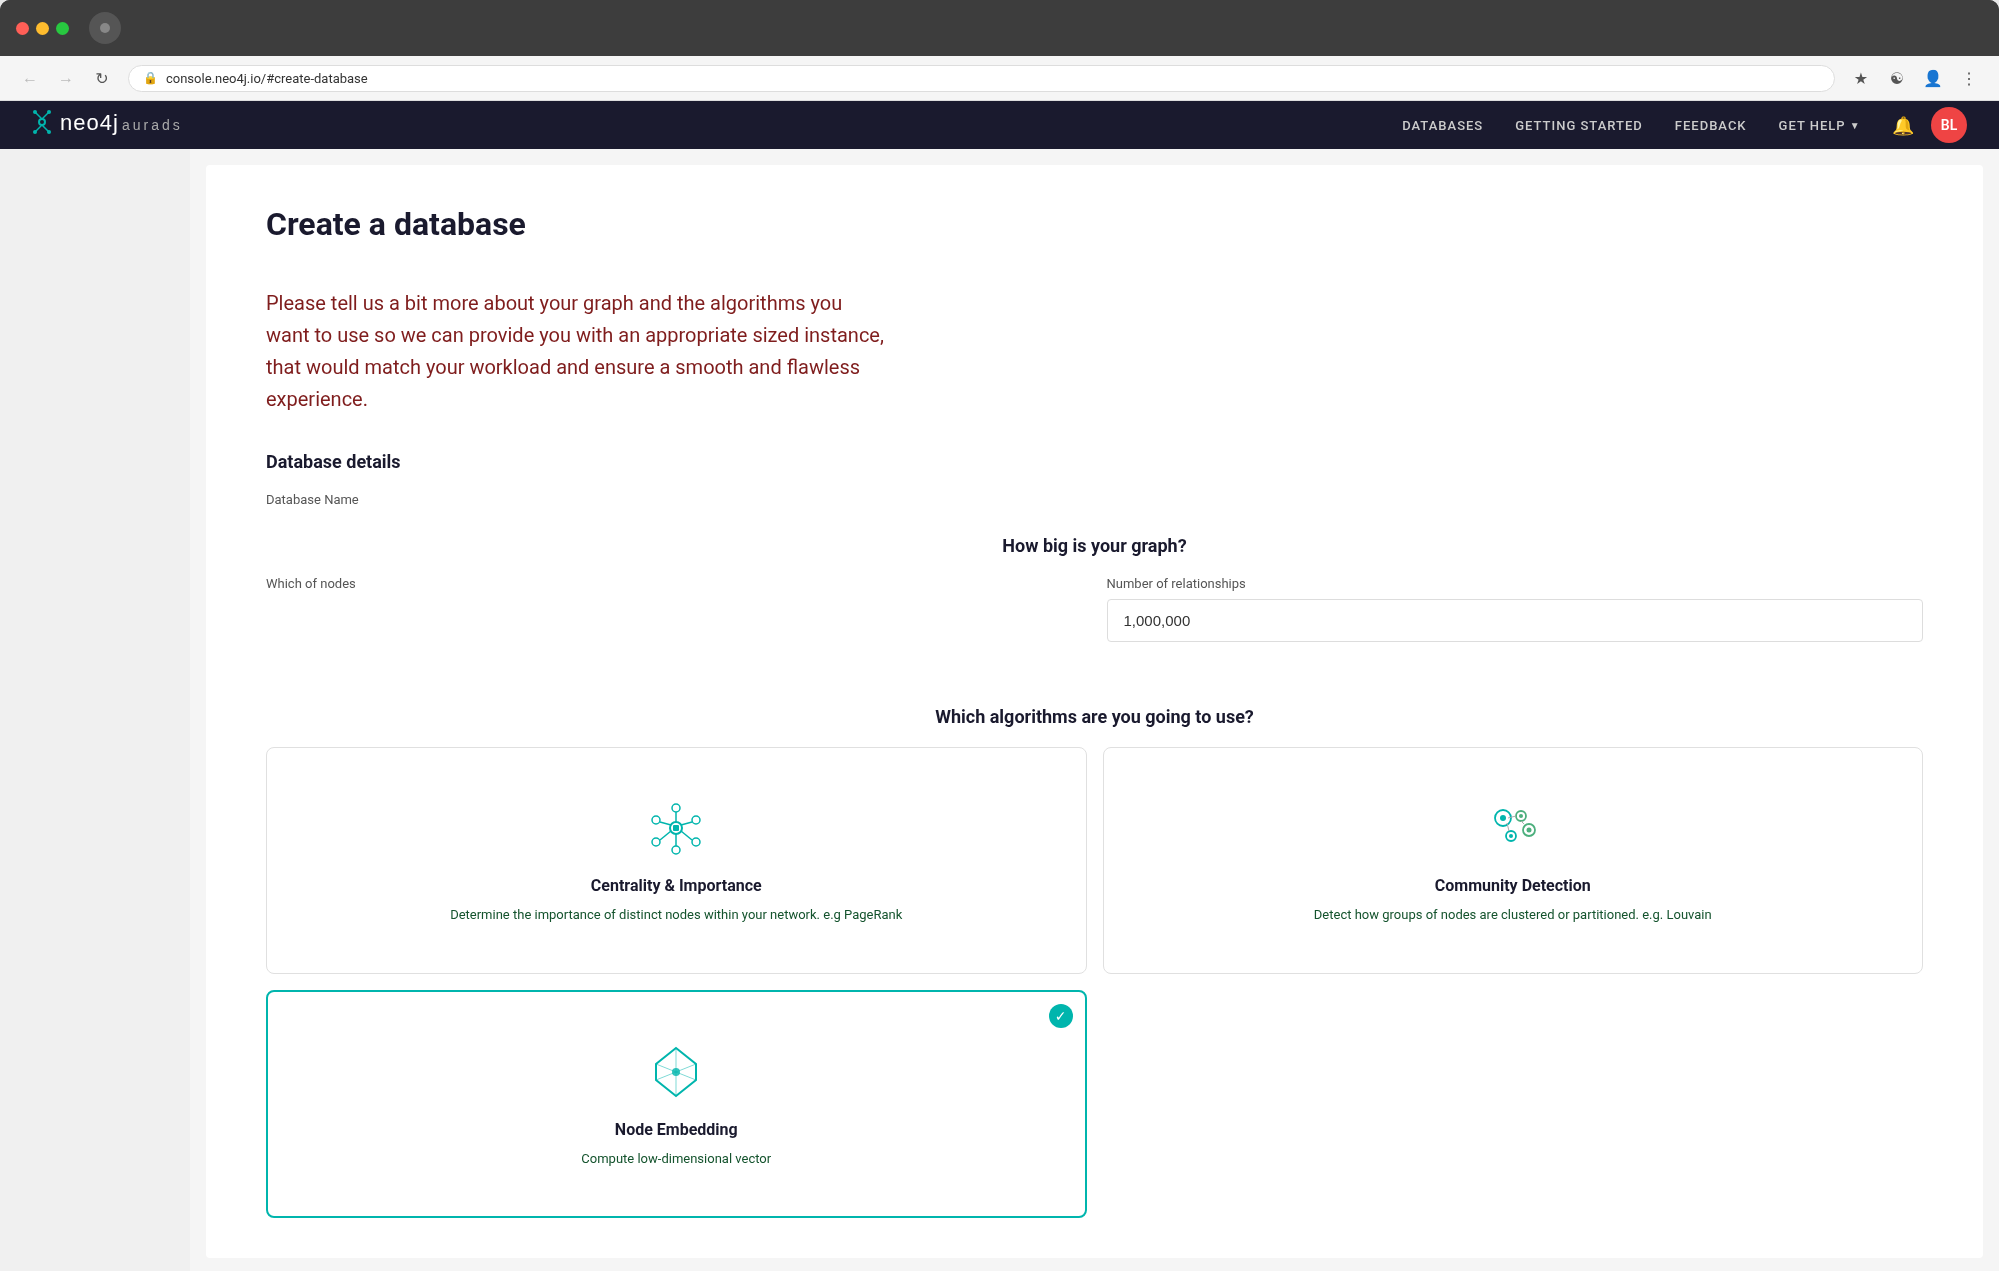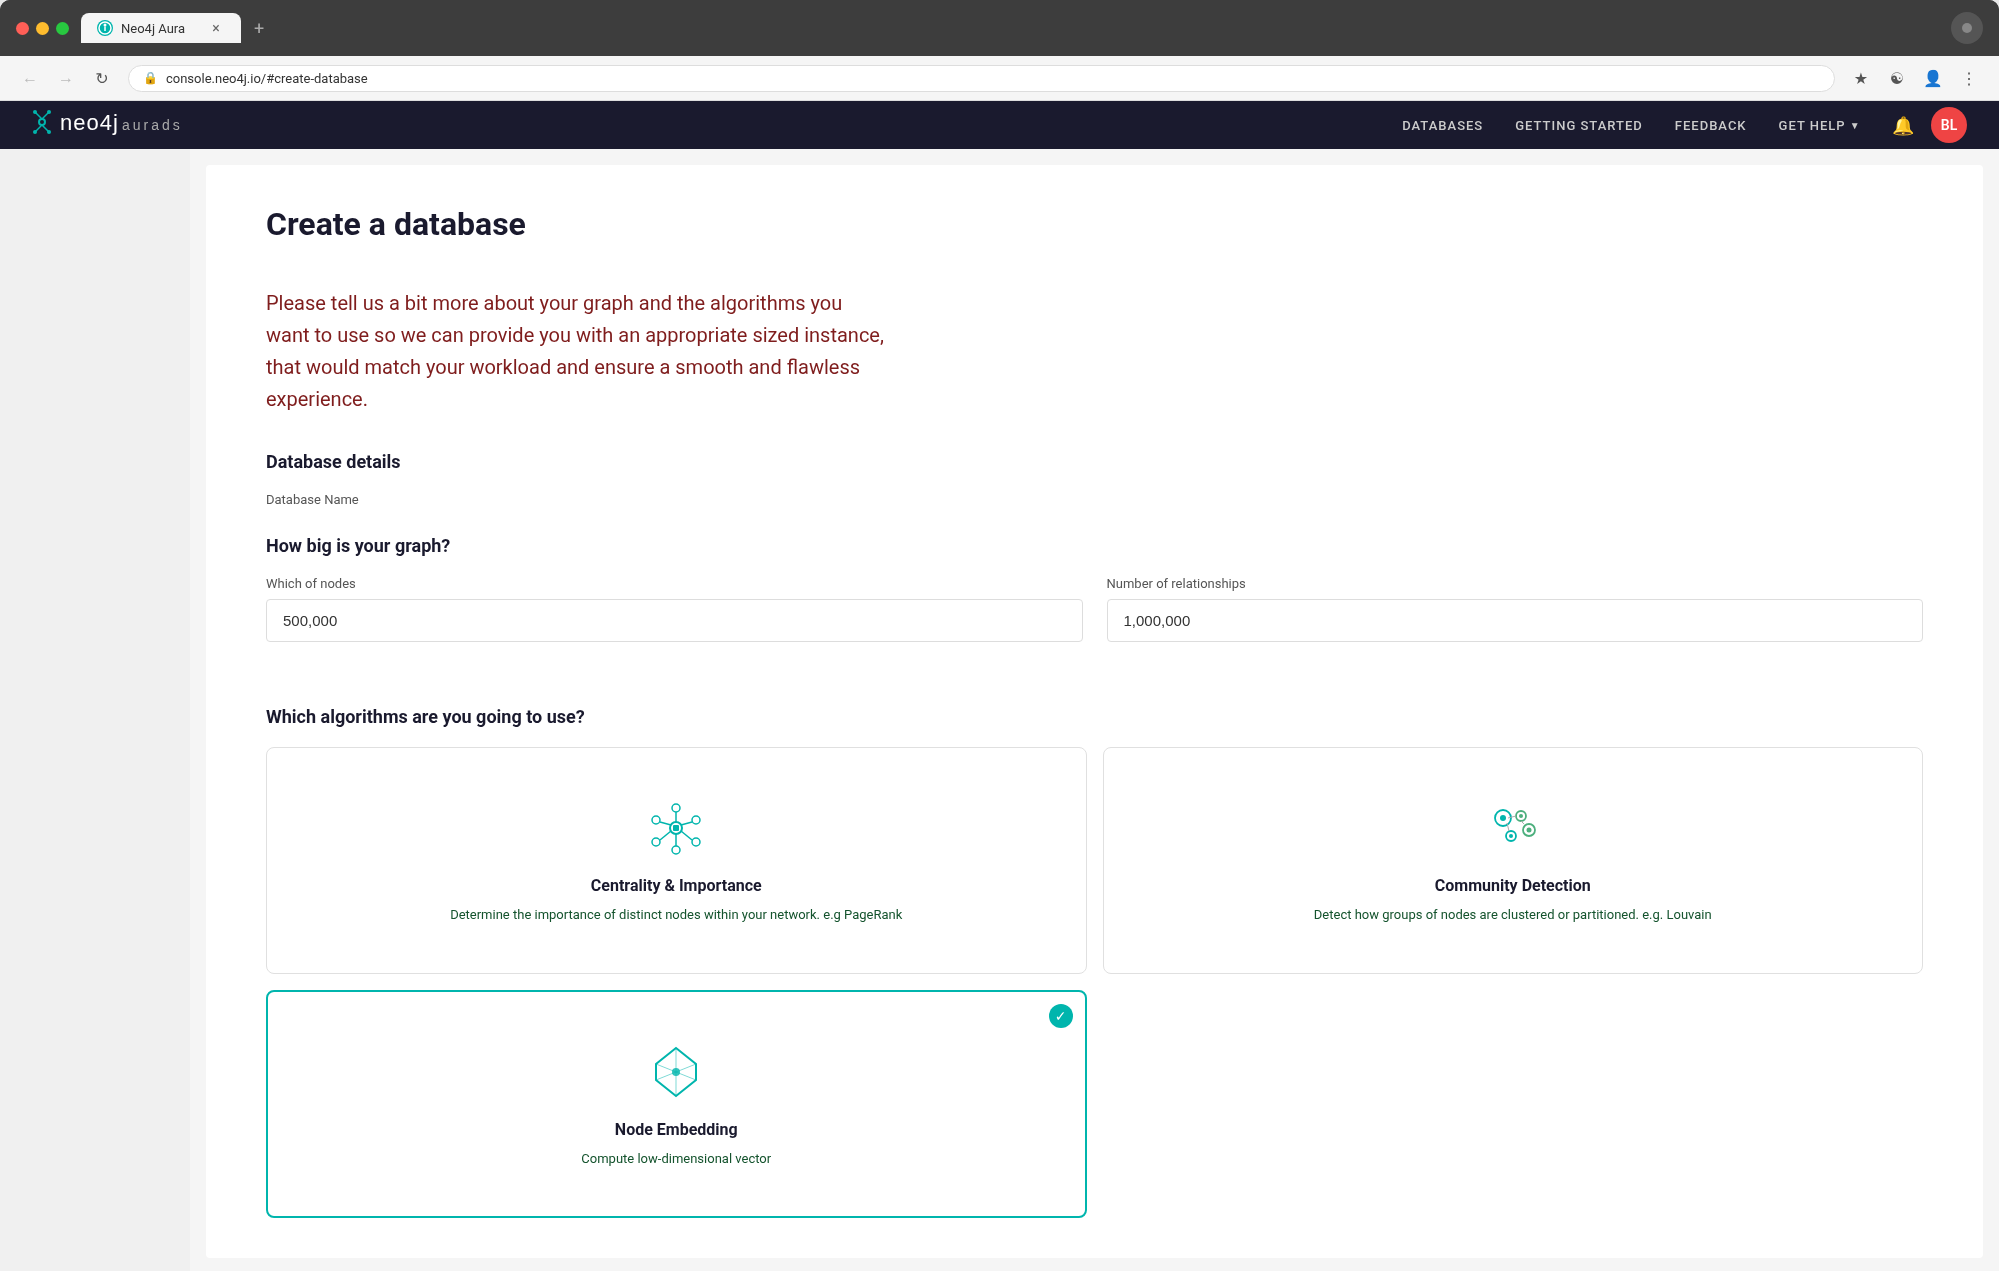--- a/index.html
+++ b/index.html
@@ -335,20 +335,21 @@
       grid-template-columns: 1fr 1fr;
       gap: 24px;
       margin-bottom: 36px;
     }
 
     .subsection-title {
       font-size: 18px;
       font-weight: 700;
       color: #1a1a2e;
       margin-bottom: 20px;
+      text-align: center;
     }
 
     .algorithm-grid {
       display: grid;
       grid-template-columns: 1fr 1fr;
       gap: 16px;
     }
 
     .algo-card {
       border: 1px solid #e0e0e0;
@@ -413,35 +414,20 @@
   </style>
 </head>
 <body>
 
 <div class="browser-chrome">
   <div class="browser-titlebar">
     <div class="traffic-lights">
       <div class="traffic-light red"></div>
       <div class="traffic-light yellow"></div>
       <div class="traffic-light green"></div>
-    </div>
-    <div class="browser-tabs">
-      <div class="browser-tab active">
-        <div class="tab-favicon">
-
-          <svg width="14" height="14" viewBox="0 0 14 14">
-            <circle cx="7" cy="7" r="6" fill="none" stroke="white" stroke-width="1.5"></circle>
-            <circle cx="7" cy="4" r="1.5" fill="white"></circle>
-            <line x1="7" y1="5.5" x2="7" y2="10" stroke="white" stroke-width="1.5"></line>
-          </svg>
-        </div>
-        <span class="tab-title">Neo4j Aura</span>
-        <div class="tab-close">×</div>
-      </div>
-      <div class="tab-new">+</div>
     </div>
     <div style="width:32px; height:32px; background:#555; border-radius:50%; margin-left:8px; display:flex; align-items:center; justify-content:center;">
       <div style="width:10px; height:10px; background:#888; border-radius:50%;"></div>
     </div>
   </div>
 
   <div class="browser-addressbar">
     <div class="nav-buttons">
       <button class="nav-btn disabled">←</button>
       <button class="nav-btn disabled">→</button>
@@ -510,21 +496,20 @@
 
       <div class="section-title">Database details</div>
       <div class="form-group">
         <label class="form-label">Database Name</label>
       </div>
 
       <div class="subsection-title">How big is your graph?</div>
       <div class="graph-size-row">
         <div class="form-group">
           <label class="form-label">Which of nodes</label>
-          <input class="form-input" type="text" value="500,000" style="">
         </div>
         <div class="form-group">
           <label class="form-label">Number of relationships</label>
           <input class="form-input" type="text" value="1,000,000" style="">
         </div>
       </div>
 
       <div class="subsection-title">Which algorithms are you going to use?</div>
       <div class="algorithm-grid">
 

